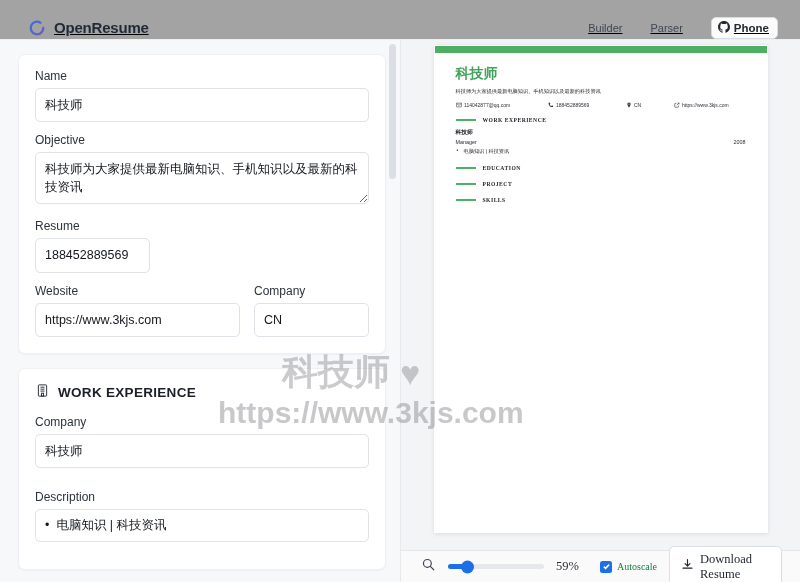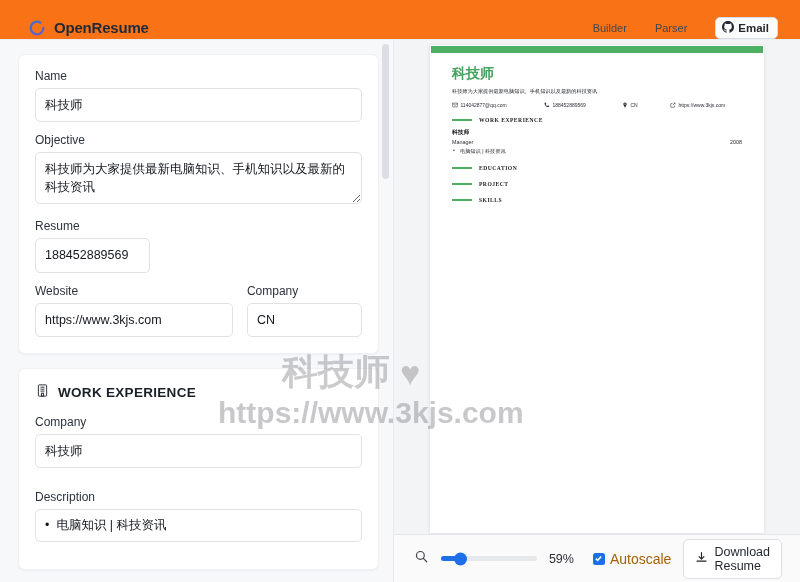--- a/index.html
+++ b/index.html
@@ -7,28 +7,29 @@
     width: 800px; height: 582px;
     font-family: "Liberation Sans", sans-serif;
     background: #ffffff;
     overflow: hidden;
   }
   body { position: relative; }
 
   
   .header {
     height: 40px;
-    background: #f97316;
+    background: #a3a3a3;
     border-bottom: 1px solid #eceef1;
     display: flex;
     align-items: center;
     justify-content: space-between;
     padding: 16px 22px 0 28px;
     position: relative;
     z-index: 5;
+    text-decoration: underline;
   }
   .brand { display: flex; align-items: center; gap: 8px; }
   .brand-mark { width: 18px; height: 18px; position: relative; }
   .brand-name {
     font-size: 15px; font-weight: bold; color: #1f2937;
     letter-spacing: -0.2px;
   }
   .nav { display: flex; align-items: center; gap: 28px; }
   .nav-link {
     font-size: 11px; color: #3f4754; text-decoration: none;
@@ -187,27 +188,28 @@
   .r-bullet {
     font-size: 5.2px; color: #2a2d33; padding-left: 8px;
     position: relative;
   }
   .r-bullet::before {
     content: "•"; position: absolute; left: 1px; top: -0.5px;
   }
 
   
   .bottom-bar {
-    height: 48px;
+    height: 32px;
     background: #fafafb;
     border-top: 1px solid #e4e6ea;
     display: flex;
     align-items: center;
     gap: 12px;
     padding: 0 18px 0 20px;
+    font-family: Liberation Serif, serif;
   }
   .slider-wrap { display: flex; align-items: center; }
   .slider-track {
     width: 96px; height: 5px;
     background: #e7e8ec; border-radius: 3px;
     position: relative;
     cursor: pointer;
   }
   .slider-fill {
     position: absolute; left: 0; top: 0; bottom: 0;
@@ -223,21 +225,21 @@
     font-size: 12.5px; color: #2c3037; min-width: 32px;
   }
   .checkbox-wrap {
     display: flex; align-items: center; gap: 5px; cursor: pointer;
   }
   .checkbox {
     width: 12px; height: 12px; border-radius: 2.5px;
     background: #1d6fe8;
     display: flex; align-items: center; justify-content: center;
   }
-  .checkbox-label { font-size: 14px; color: #a16207; }
+  .checkbox-label { font-size: 10px; color: #15803d; }
   .download-btn {
     margin-left: auto;
     display: flex; align-items: center; gap: 6px;
     border: 1px solid #dcdfe4; border-radius: 5px;
     background: #ffffff;
     padding: 5px 11px;
     font-size: 12.5px; color: #1f242b;
     cursor: pointer;
   }
 
@@ -285,21 +287,21 @@
   </div>
   <div class="nav">
     <a class="nav-link">Builder</a>
     <a class="nav-link">Parser</a>
     <div class="star-btn">
       <span>
         <svg width="12" height="12" viewBox="0 0 16 16" fill="#24292f">
           <path d="M8 0C3.58 0 0 3.58 0 8c0 3.54 2.29 6.53 5.47 7.59.4.07.55-.17.55-.38 0-.19-.01-.82-.01-1.49-2.01.37-2.53-.49-2.69-.94-.09-.23-.48-.94-.82-1.13-.28-.15-.68-.52-.01-.53.63-.01 1.08.58 1.23.82.72 1.21 1.87.87 2.33.66.07-.52.28-.87.51-1.07-1.78-.2-3.64-.89-3.64-3.95 0-.87.31-1.59.82-2.15-.08-.2-.36-1.02.08-2.12 0 0 .67-.21 2.2.82a7.4 7.4 0 0 1 2-.27c.68 0 1.36.09 2 .27 1.53-1.04 2.2-.82 2.2-.82.44 1.1.16 1.92.08 2.12.51.56.82 1.27.82 2.15 0 3.07-1.87 3.75-3.65 3.95.29.25.54.73.54 1.48 0 1.07-.01 1.93-.01 2.2 0 .21.15.46.55.38A8.01 8.01 0 0 0 16 8c0-4.42-3.58-8-8-8z"></path>
         </svg>
       </span>
-      <span>Email</span>
+      <span>Phone</span>
     </div>
   </div>
 </div>
 
 <div class="main">
 
   <div class="form-pane">
 
     <div class="card">
       <div class="mb">

